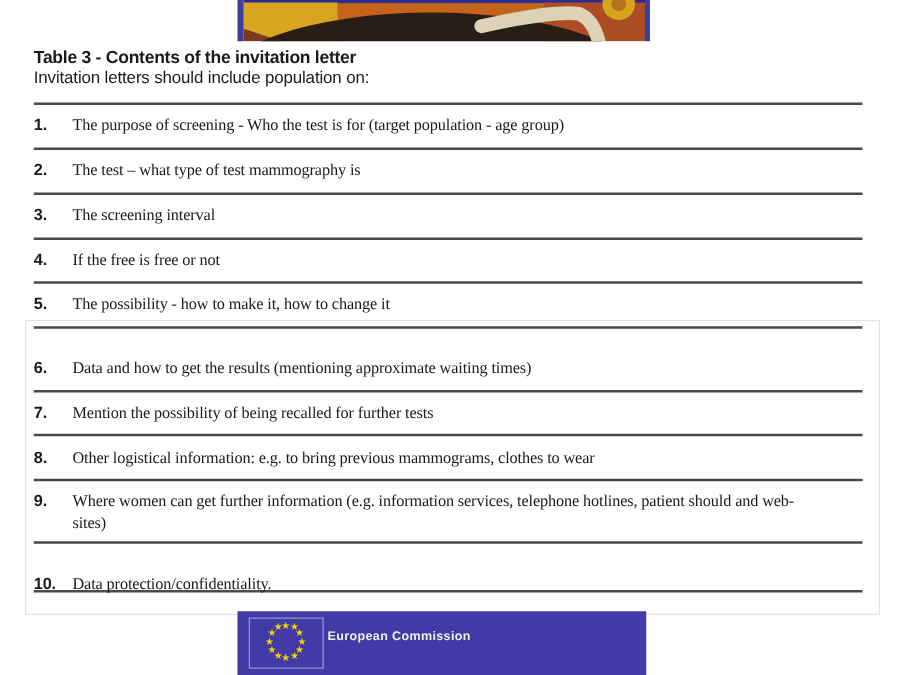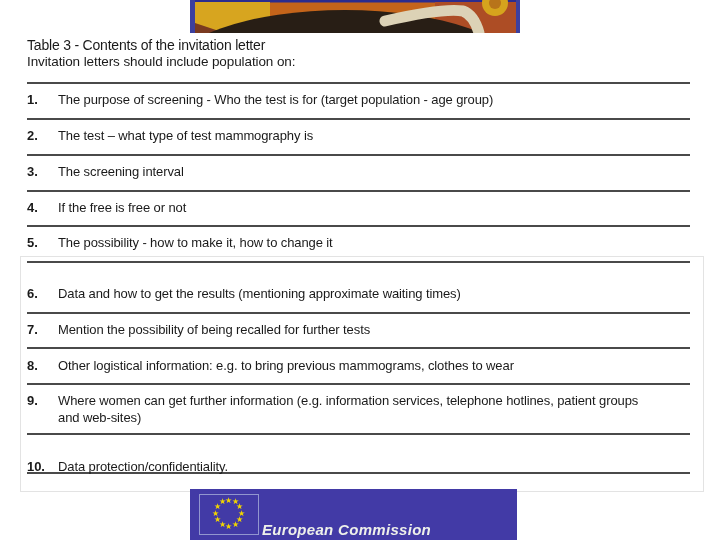--- a/index.html
+++ b/index.html
@@ -12,21 +12,21 @@
   .top-banner {
     position:absolute; left:190px; top:0; width:330px; height:33px;
     box-sizing:border-box;
     border-left:5px solid #3c3f9e; border-right:4px solid #3c3f9e;
   }
   .top-banner svg { display:block; }
 
   
   .doc-title {
     position:absolute; left:27px; top:37px;
-    font-size:14px; font-weight:normal; letter-spacing:-0.2px;
+    font-size:14px; font-weight:bold; letter-spacing:-0.2px;
   }
   .doc-subtitle {
     position:absolute; left:27px; top:54px;
     font-size:13.5px; letter-spacing:-0.1px;
   }
 
   
   .rule {
     position:absolute; left:27px; width:663px; height:2px;
     background:#4a4a4a;
@@ -36,21 +36,21 @@
     border:1px solid #e3e3e3;
   }
 
   
   .item {
     position:absolute; left:27px; width:676px;
     font-size:13px; line-height:17px; letter-spacing:-0.1px;
     display:flex; align-items:flex-start;
   }
   .item .num { font-weight:bold; width:31px; flex:0 0 31px; }
-  .item .txt { display:block; }
+  .item .txt { display:block;font-family:Liberation Serif, serif; }
   .item.wrap2 .txt { width:600px; }
 
   
   .bottom-banner {
     position:absolute; left:190px; top:489px; width:327px; height:51px;
     background:#423aa6;
   }
   .eu-flag {
     position:absolute; left:9px; top:5px; width:58px; height:39px;
     border:1px solid #9296cf; box-sizing:content-box;
@@ -64,22 +64,22 @@
   .eu-flag .star:nth-child(4)  { left:38px; top:15px; }
   .eu-flag .star:nth-child(5)  { left:36px; top:21px; }
   .eu-flag .star:nth-child(6)  { left:32px; top:26px; }
   .eu-flag .star:nth-child(7)  { left:25px; top:28px; }
   .eu-flag .star:nth-child(8)  { left:19px; top:26px; }
   .eu-flag .star:nth-child(9)  { left:14px; top:21px; }
   .eu-flag .star:nth-child(10) { left:12px; top:15px; }
   .eu-flag .star:nth-child(11) { left:14px; top:8px; }
   .eu-flag .star:nth-child(12) { left:19px; top:3px; }
   .ec-label {
-    position:absolute; left:72px; top:32px;
-    font-size:15px; font-weight:bold; color:#eef0ea; letter-spacing:0.3px;font-style:italic;
+    position:absolute; left:72px; top:15px;
+    font-size:10px; font-weight:bold; color:#eef0ea; letter-spacing:0.3px;
   }
 </style>
 </head>
 <body>
 
 <div id="canvas">
 
   <div class="top-banner">
     <svg width="321" height="33" viewBox="0 0 321 33">
       <rect x="0" y="0" width="321" height="33" fill="#c4641a"></rect>
@@ -138,21 +138,21 @@
   <div class="item" style="top:321px">
     <span class="num">7.</span>
     <span class="txt">Mention the possibility of being recalled for further tests</span>
   </div>
   <div class="item" style="top:357px">
     <span class="num">8.</span>
     <span class="txt">Other logistical information: e.g. to bring previous mammograms, clothes to wear</span>
   </div>
   <div class="item wrap2" style="top:392px">
     <span class="num">9.</span>
-    <span class="txt">Where women can get further information (e.g. information services, telephone hotlines, patient groups and web-sites)</span>
+    <span class="txt">Where women can get further information (e.g. information services, telephone hotlines, patient should and web-sites)</span>
   </div>
   <div class="item" style="top:458px">
     <span class="num">10.</span>
     <span class="txt">Data protection/confidentiality.</span>
   </div>
 
   <div class="bottom-banner">
     <div class="eu-flag">
       <span class="star">★</span>
       <span class="star">★</span>

